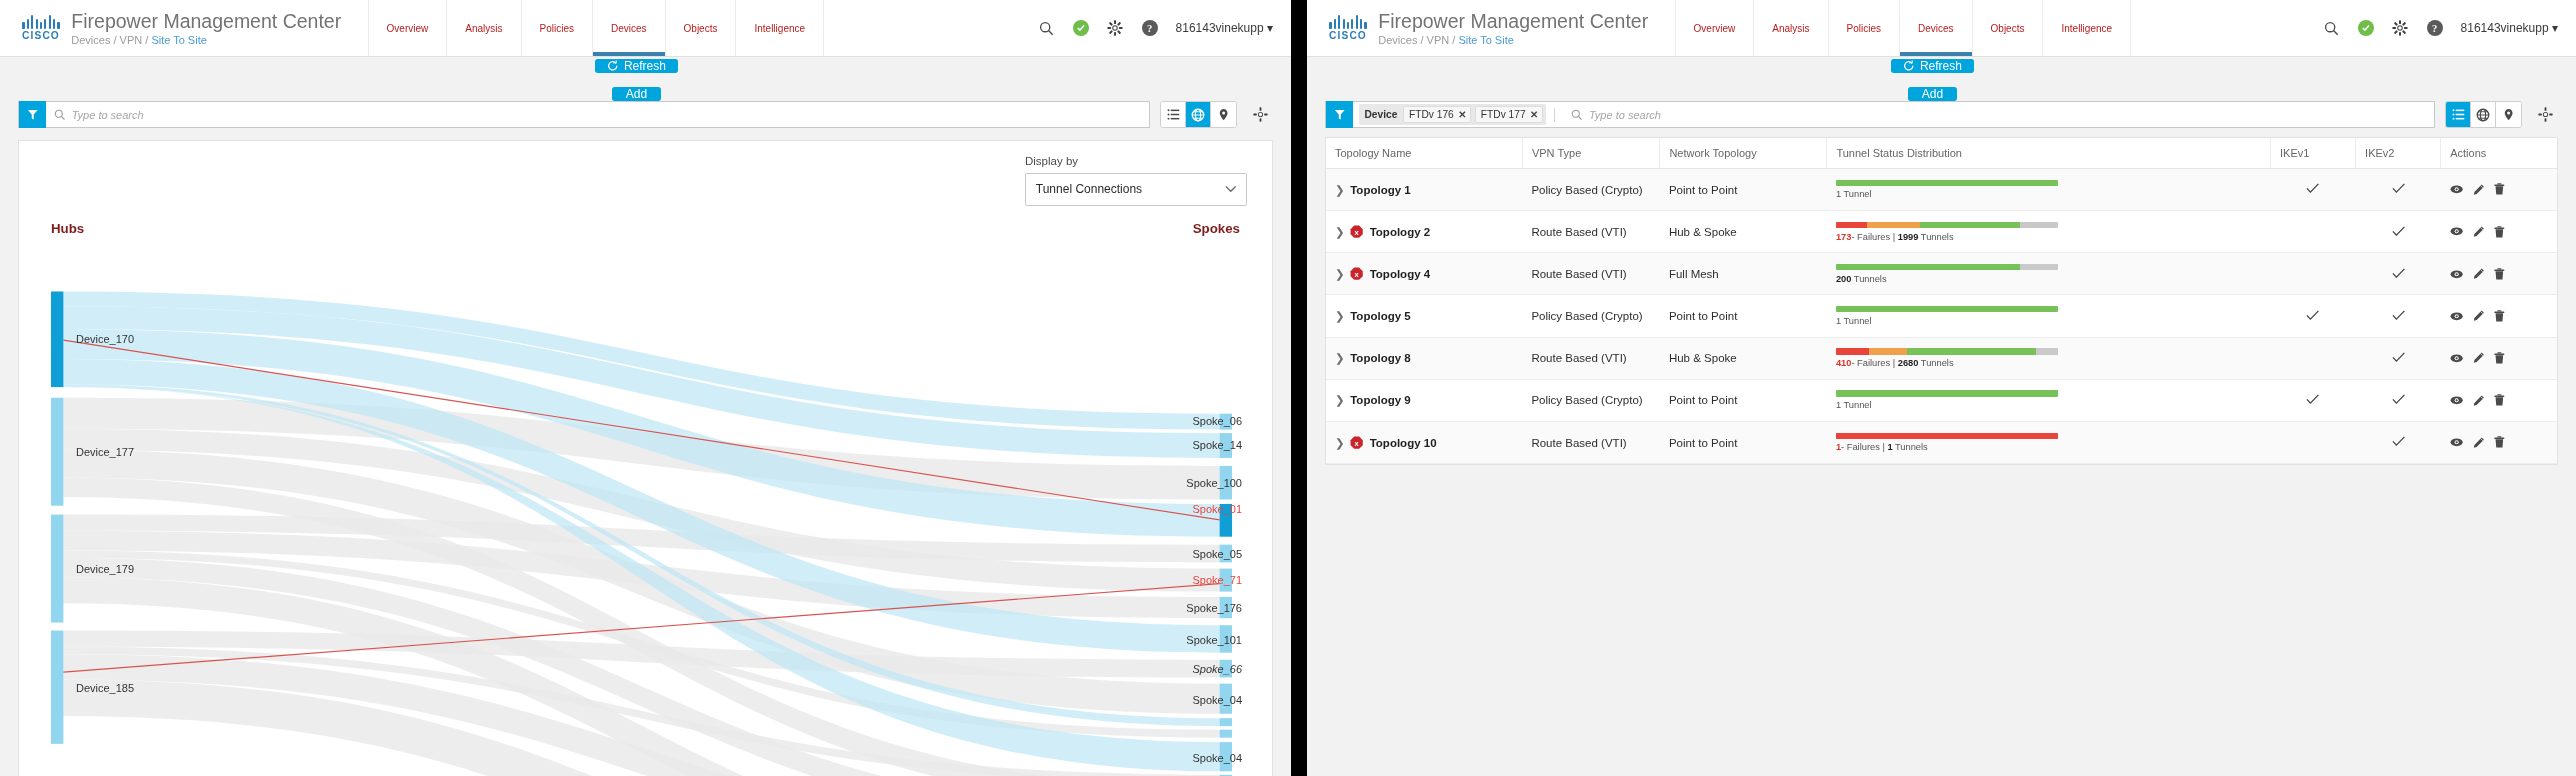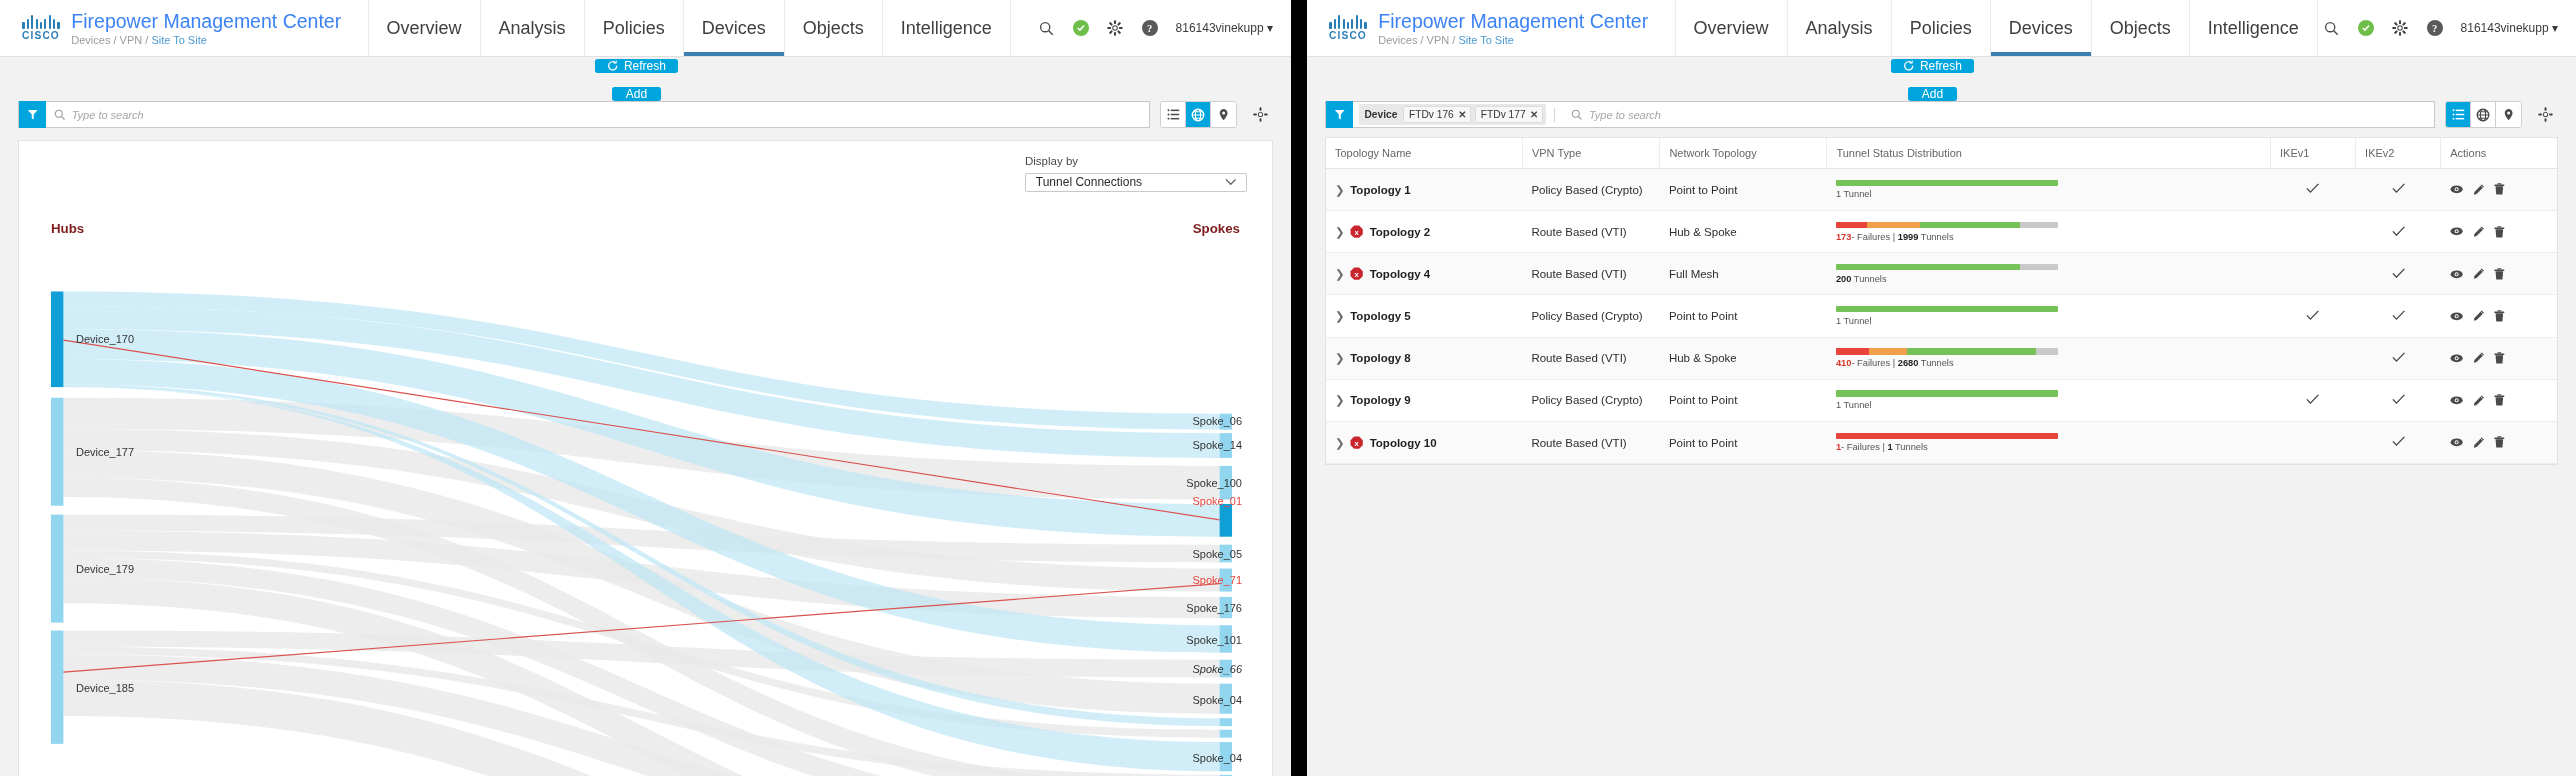--- a/index.html
+++ b/index.html
@@ -20,27 +20,27 @@
   .apphdr {
     height:57px; background:#fff; display:flex; align-items:stretch;
     border-bottom:0.9px solid #e0e0e0; position:relative;
   }
   .brand { display:flex; align-items:center; padding-left:16px; padding-right:12.4px; }
   .cisco-logo { width:50px; text-align:center; }
   .cisco-bars { display:flex; align-items:flex-end; justify-content:center; height:14px; gap:2.2px; }
   .cisco-bars i { display:block; width:2.2px; background:#2a7eb8; border-radius:0.9px; }
   .cisco-word { font-size:10.2px; font-weight:bold; letter-spacing:1.1px; color:#2a7eb8; margin-top:1.8px; text-align:center; }
   .titlewrap { margin-left:5.3px; }
-  .app-title { font-size:19.5px; color:#3b82f6; font-weight:400; line-height:23px; white-space:nowrap; }
+  .app-title { font-size:19.5px; color:#737373; font-weight:400; line-height:23px; white-space:nowrap; }
   .crumbs { font-size:11px; color:#9b9b9b; line-height:14px; white-space:nowrap; }
   .crumbs a { color:#4b9bd4; text-decoration:none; }
 
   .nav { display:flex; align-items:stretch; margin-left:14px; }
   .nav-item {
-    display:flex; align-items:center; padding:0 18px; font-size:18px; color:#404040;
+    display:flex; align-items:center; padding:0 18px; font-size:10px; color:#b91c1c;
     border-left:0.9px solid #ececec; position:relative; white-space:nowrap; cursor:pointer;
   }
   .nav-item:last-child { border-right:0.9px solid #ececec; }
   .nav-item.active::after {
     content:""; position:absolute; left:0; right:0; bottom:0; height:4.4px; background:#3c7fb1;
   }
   .hdr-right { margin-left:auto; display:flex; align-items:center; gap:18px; padding-right:18px; }
   .ic { width:17px; height:17px; display:inline-flex; align-items:center; justify-content:center; cursor:pointer; }
   .ic svg { display:block; }
   .dot-green { width:16px; height:16px; border-radius:50%; background:#6fbe4a; display:flex; align-items:center; justify-content:center; }
@@ -73,21 +73,21 @@
   .viewtoggle { display:flex; border:0.9px solid #cfcfcf; border-radius:2.7px; overflow:hidden; background:#fff; }
   .vt { width:25px; height:25px; display:flex; align-items:center; justify-content:center; border-right:0.9px solid #cfcfcf; cursor:pointer; background:#fff;}
   .vt:last-child { border-right:none; }
   .vt.active { background:#00a5dd; }
   .gear-ico { width:25px; height:25px; display:flex; align-items:center; justify-content:center; cursor:pointer; }
 
   
   .card { margin:12.4px 18px 0 18px; background:#fff; border:0.9px solid #e2e2e2; height:650px; position:relative; }
   .displayby { position:absolute; right:25px; top:14px; width:222px; }
   .displayby .lab { font-size:11.5px; color:#4a4a4a; margin-bottom:5.3px; }
-  .select { height:19px; border:0.9px solid #c8c8c8; border-radius:1.8px; display:flex; align-items:center;
+  .select { height:33px; border:0.9px solid #c8c8c8; border-radius:1.8px; display:flex; align-items:center;
             justify-content:space-between; padding:0 9.8px; font-size:12px; color:#2b2b2b; background:#fff; cursor:pointer;}
   .colhdr { position:absolute; font-size:13.3px; font-weight:bold; color:#7f1d1d; }
   .hubs-hdr  { left:32px; top:80px; }
   .spokes-hdr{ right:32px;  top:80px; }
   .sankey { position:absolute; left:0; top:0; width:100%; height:100%; }
   .nodelabel { position:absolute; font-size:11px; color:#333; white-space:nowrap; }
   .nodelabel.hub { left:57px; }
   .nodelabel.spoke { right:30px; text-align:right; }
   .nodelabel.alert { color:#e8443b; }
 
@@ -327,21 +327,21 @@
           <line x1="50" y1="600" x2="1352" y2="500" stroke="#d9534f" stroke-width="1.3"></line>
         </svg>
       <div id="sankey-labels">
           <div class="nodelabel hub" style="top: 192px;">Device_170</div>
           <div class="nodelabel hub" style="top: 305px;">Device_177</div>
           <div class="nodelabel hub" style="top: 422px;">Device_179</div>
           <div class="nodelabel hub" style="top: 541px;">Device_185</div>
           <div class="nodelabel spoke" style="top: 274px;">Spoke_06</div>
           <div class="nodelabel spoke" style="top: 298px;">Spoke_14</div>
           <div class="nodelabel spoke" style="top: 336px;">Spoke_100</div>
-          <div class="nodelabel spoke alert" style="top: 354px; margin-left: 17px;">Spoke_01</div>
+          <div class="nodelabel spoke alert" style="top: 362px; margin-left: 17px;">Spoke_01</div>
           <div class="nodelabel spoke" style="top: 407px;">Spoke_05</div>
           <div class="nodelabel spoke alert" style="top: 433px;">Spoke_71</div>
           <div class="nodelabel spoke" style="top: 461px;">Spoke_176</div>
           <div class="nodelabel spoke" style="top: 493px;">Spoke_101</div>
           <div class="nodelabel spoke" style="top: 522px; font-style: italic;">Spoke_66</div>
           <div class="nodelabel spoke" style="top: 553px;">Spoke_04</div>
           <div class="nodelabel spoke" style="top: 611px;">Spoke_04</div>
         </div>
     </div>
   </div>

